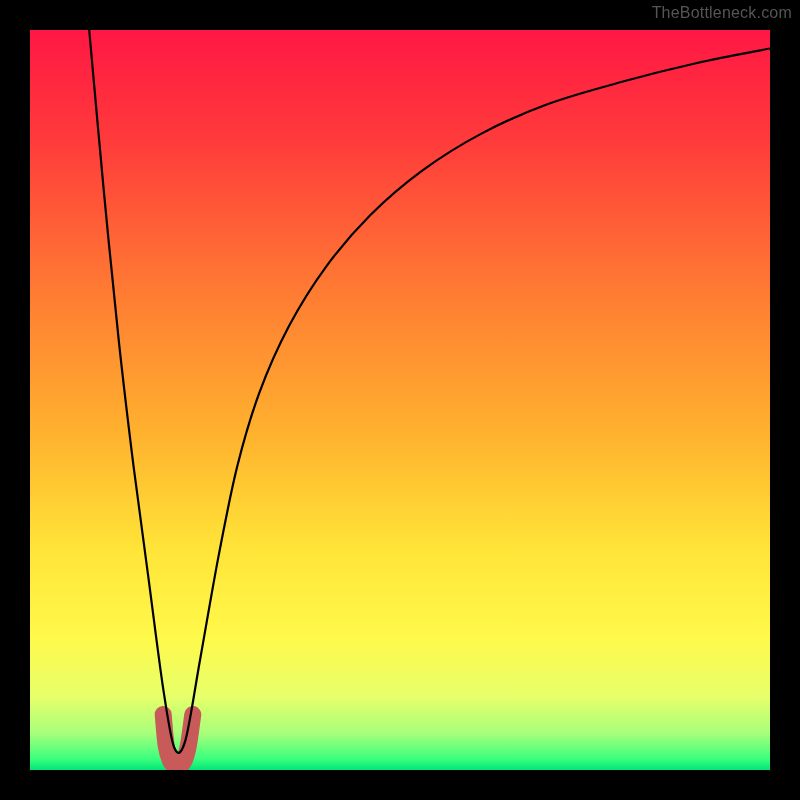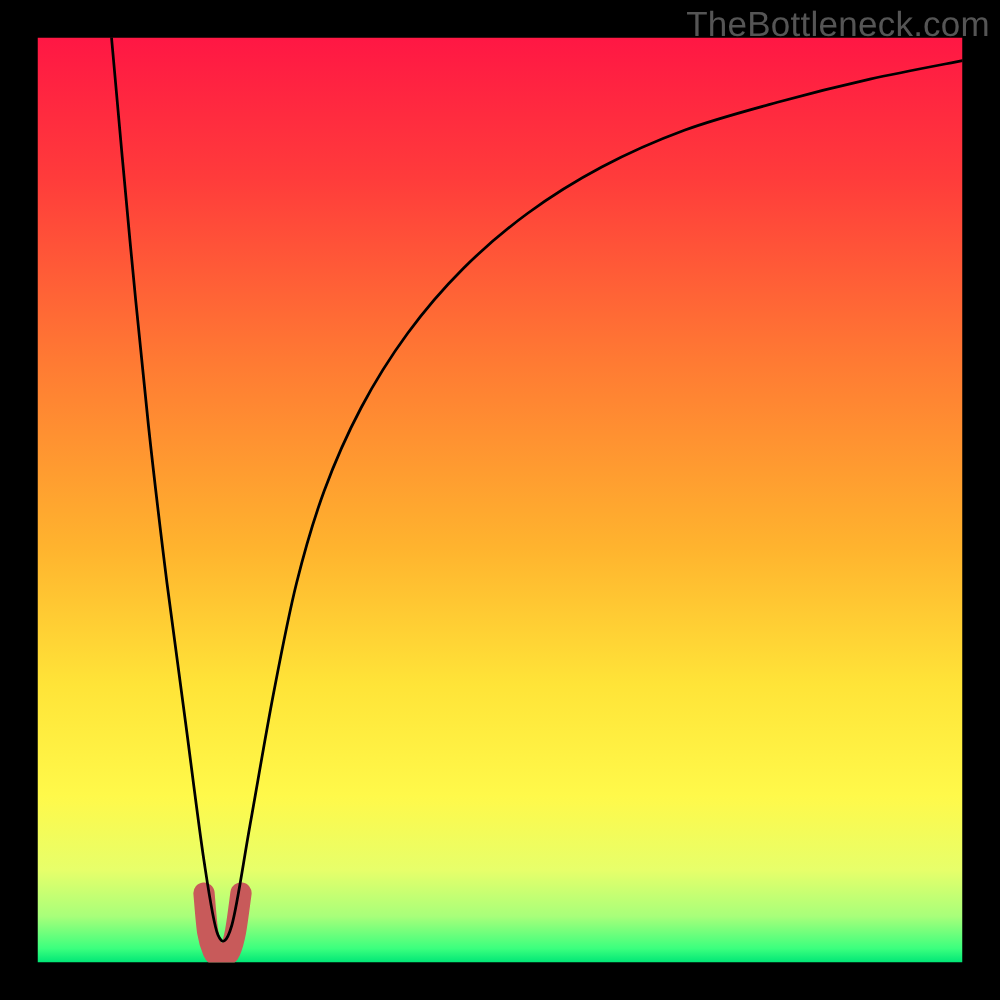--- a/index.html
+++ b/index.html
@@ -17,21 +17,21 @@
     top: 30px;
     width: 740px;
     height: 740px;
     overflow: visible;
   }
   .watermark {
     position: absolute;
     top: 4px;
     right: 8px;
     color: #555;
-    font-size: 28px;
+    font-size: 16px;
     font-weight: 500;
     letter-spacing: 0.2px;
     z-index: 10;
   }
   svg { display: block; }
 </style>
 </head>
 <body>
 
 <div class="watermark">TheBottleneck.com</div>

